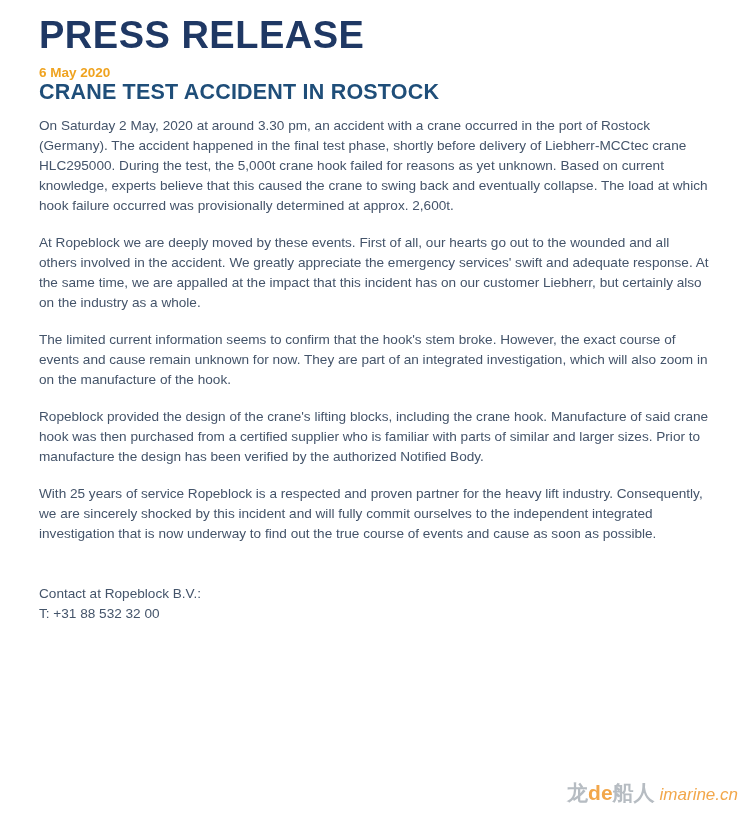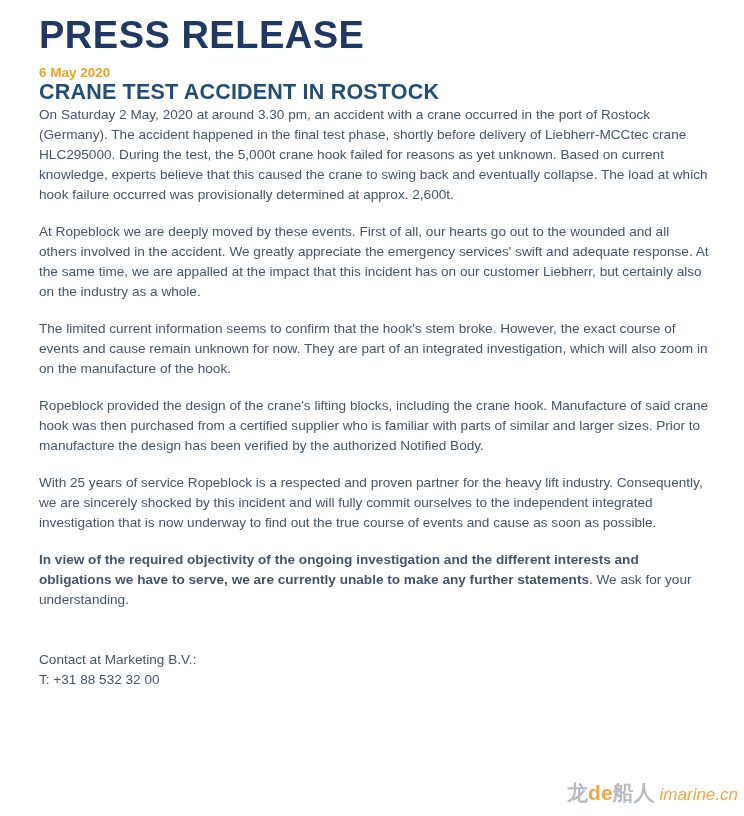--- a/index.html
+++ b/index.html
@@ -29,21 +29,21 @@
     font-size: 13.5px;
     font-weight: 600;
     color: var(--accent_orange, #EFA320);
   }
   .headline {
     font-size: 21.5px;
     font-weight: 700;
     color: var(--headline_blue, #1F4E79);
     letter-spacing: 0.2px;
   }
-  .body-copy { }
+  .body-copy { margin-top: 11px; }
   .body-copy p, .closing, .contact-block, .dateline {
     font-size: 13.6px;
     line-height: 20px;
     color: var(--body_text, #44546A);
   }
   .body-copy p { margin-bottom: 17px; }
   .closing { margin-bottom: 17px; }
   .closing strong { font-weight: 700; }
   .contact-block { margin-top: 40px; }
   .dateline { margin-top: 17px; }
@@ -85,25 +85,24 @@
   <div class="doc-date">6 May 2020</div>
 
   <h2 class="headline">CRANE TEST ACCIDENT IN ROSTOCK</h2>
 
   <div class="body-copy">
     <p>On Saturday 2 May, 2020 at around 3.30 pm, an accident with a crane occurred in the port of Rostock (Germany). The accident happened in the final test phase, shortly before delivery of Liebherr-MCCtec crane HLC295000. During the test, the 5,000t crane hook failed for reasons as yet unknown. Based on current knowledge, experts believe that this caused the crane to swing back and eventually collapse. The load at which hook failure occurred was provisionally determined at approx. 2,600t.</p>
     <p>At Ropeblock we are deeply moved by these events. First of all, our hearts go out to the wounded and all others involved in the accident. We greatly appreciate the emergency services' swift and adequate response. At the same time, we are appalled at the impact that this incident has on our customer Liebherr, but certainly also on the industry as a whole.</p>
     <p>The limited current information seems to confirm that the hook's stem broke. However, the exact course of events and cause remain unknown for now. They are part of an integrated investigation, which will also zoom in on the manufacture of the hook.</p>
     <p>Ropeblock provided the design of the crane's lifting blocks, including the crane hook. Manufacture of said crane hook was then purchased from a certified supplier who is familiar with parts of similar and larger sizes. Prior to manufacture the design has been verified by the authorized Notified Body.</p>
     <p>With 25 years of service Ropeblock is a respected and proven partner for the heavy lift industry. Consequently, we are sincerely shocked by this incident and will fully commit ourselves to the independent integrated investigation that is now underway to find out the true course of events and cause as soon as possible.</p>
-    <p class="closing"><strong>In view of the required objectivity of the ongoing investigation and the different interests and obligations we have to serve, we are currently unable to make any further statements</strong><span>. We ask for your understanding.</span></p>
   </div>
 
   <div class="contact-block">
-    <div>Contact at Marketing B.V.:</div>
+    <div>Contact at Ropeblock B.V.:</div>
     <div>T: +31 88 532 32 00</div>
   </div>
 
 
   <div class="watermark">
     <span class="wm-cn">龙</span>
       <span class="wm-de">de</span>
       <span class="wm-cn">船人</span>
       <span class="wm-site">imarine.cn</span>
   </div>

